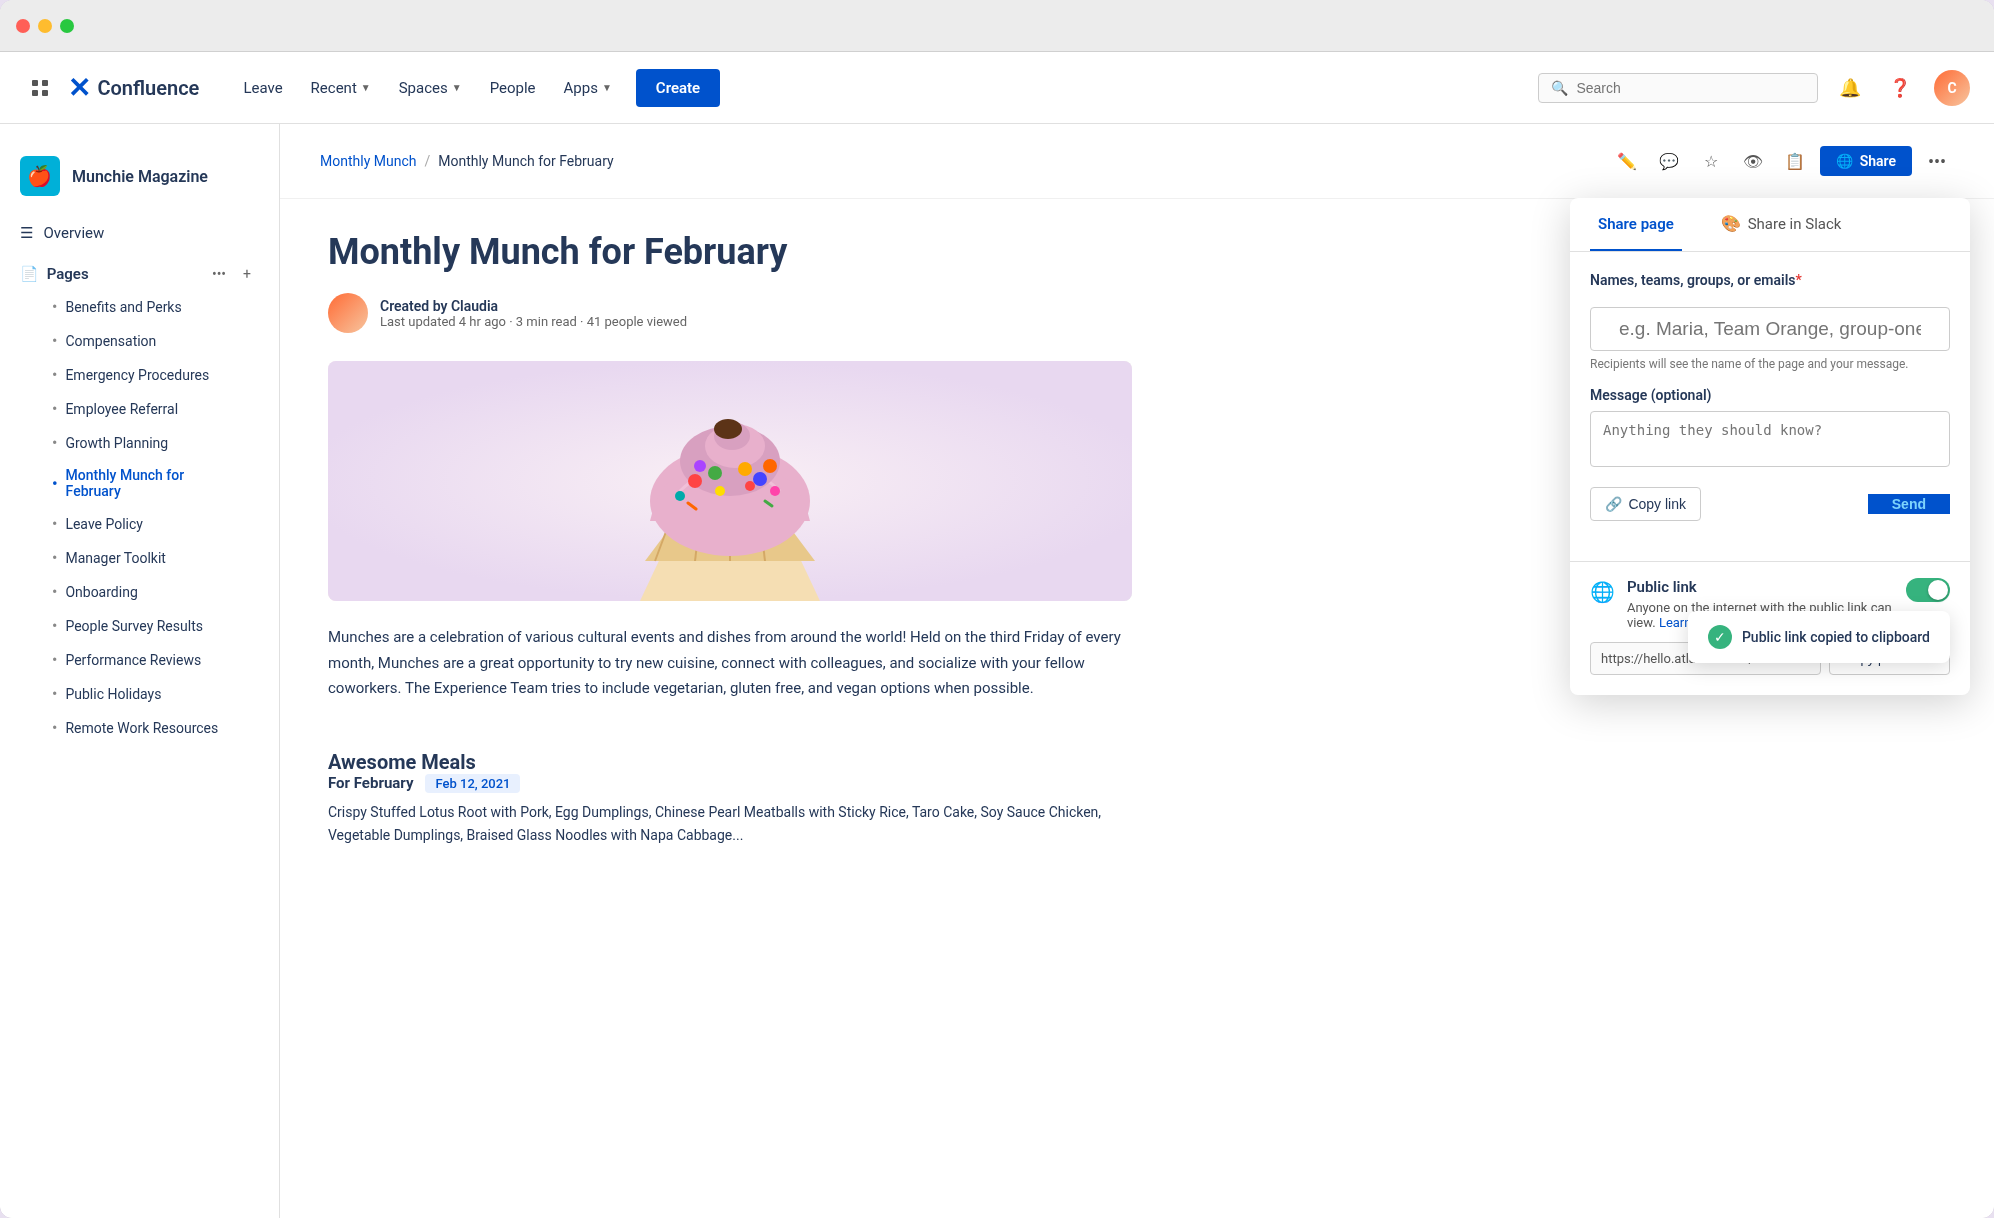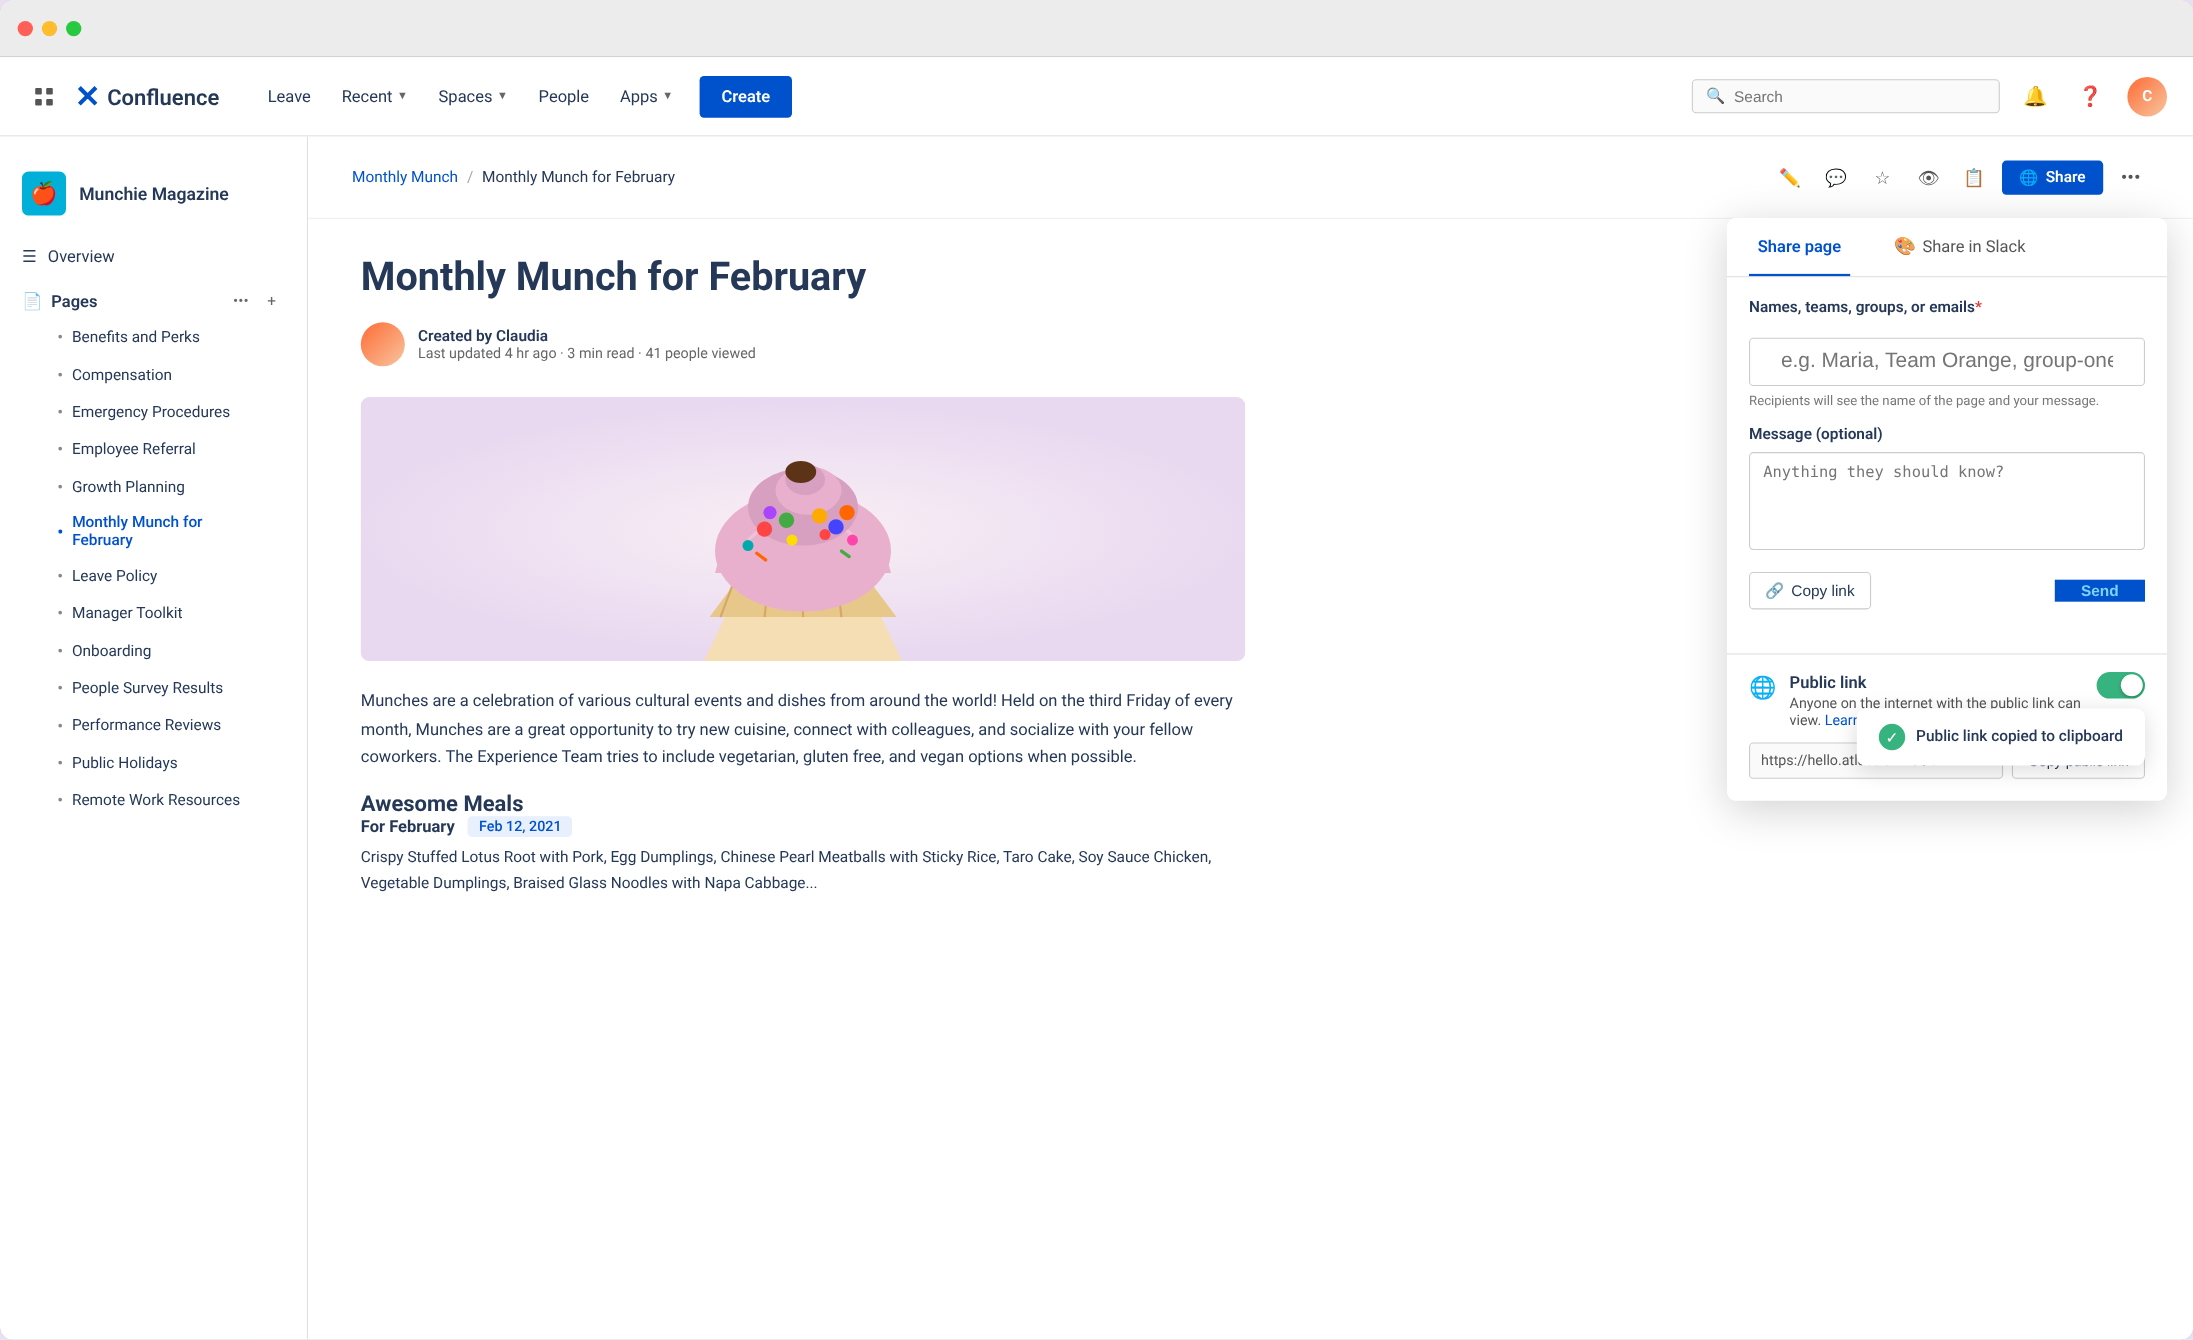--- a/index.html
+++ b/index.html
@@ -227,21 +227,21 @@
     }
     .article-meta-text { font-size: 13px; color: #666; }
     .article-image {
       width: 100%; height: 240px;
       background: linear-gradient(120deg, #f8e8f0 0%, #fde8d8 40%, #e8f4e8 100%);
       border-radius: 8px;
       margin-bottom: 24px;
       position: relative;
       overflow: hidden;
     }
-    .article-body { font-size: 15px; color: #253858; line-height: 1.7; margin-bottom: 16px; }
+    .article-body { font-size: 15px; color: #253858; line-height: 1.7; margin-bottom: 48px; }
     .article-section-title { font-size: 20px; font-weight: 700; color: #253858; }
     .date-badge {
       background: #e8f0fe; color: #0052cc;
       padding: 2px 10px; border-radius: 4px;
       font-size: 13px; font-weight: 500;
     }
     .meal-list { font-size: 14px; color: #253858; line-height: 1.7; }
 
     
     .share-panel {
@@ -276,21 +276,21 @@
     .share-input {
       width: 100%; border: 1px solid #ccc; border-radius: 4px;
       padding: 10px 28px; font-size: 19px; color: #aaa;
       outline: none; margin-bottom: 6px; margin-top: 11px;
     }
     .share-hint { font-size: 12px; color: #777; margin-bottom: 16px; }
     .share-msg-label { font-size: 14px; font-weight: 600; color: #253858; margin-bottom: 8px; }
     .share-textarea {
       width: 100%; border: 1px solid #ccc; border-radius: 4px;
       padding: 10px 12px; font-size: 14px; color: #aaa;
-      outline: none; resize: none; height: 89px; margin-bottom: 16px;
+      outline: none; resize: none; height: 56px; margin-bottom: 16px;
     }
     .share-actions {
       display: flex; align-items: center; justify-content: space-between;
       margin-bottom: 20px;
     }
     .copy-link-btn {
       display: flex; align-items: center; gap: 6px;
       padding: 8px 14px; border: 1px solid #ccc; border-radius: 4px;
       font-size: 14px; color: #253858; cursor: pointer; background: #fff;
     }

